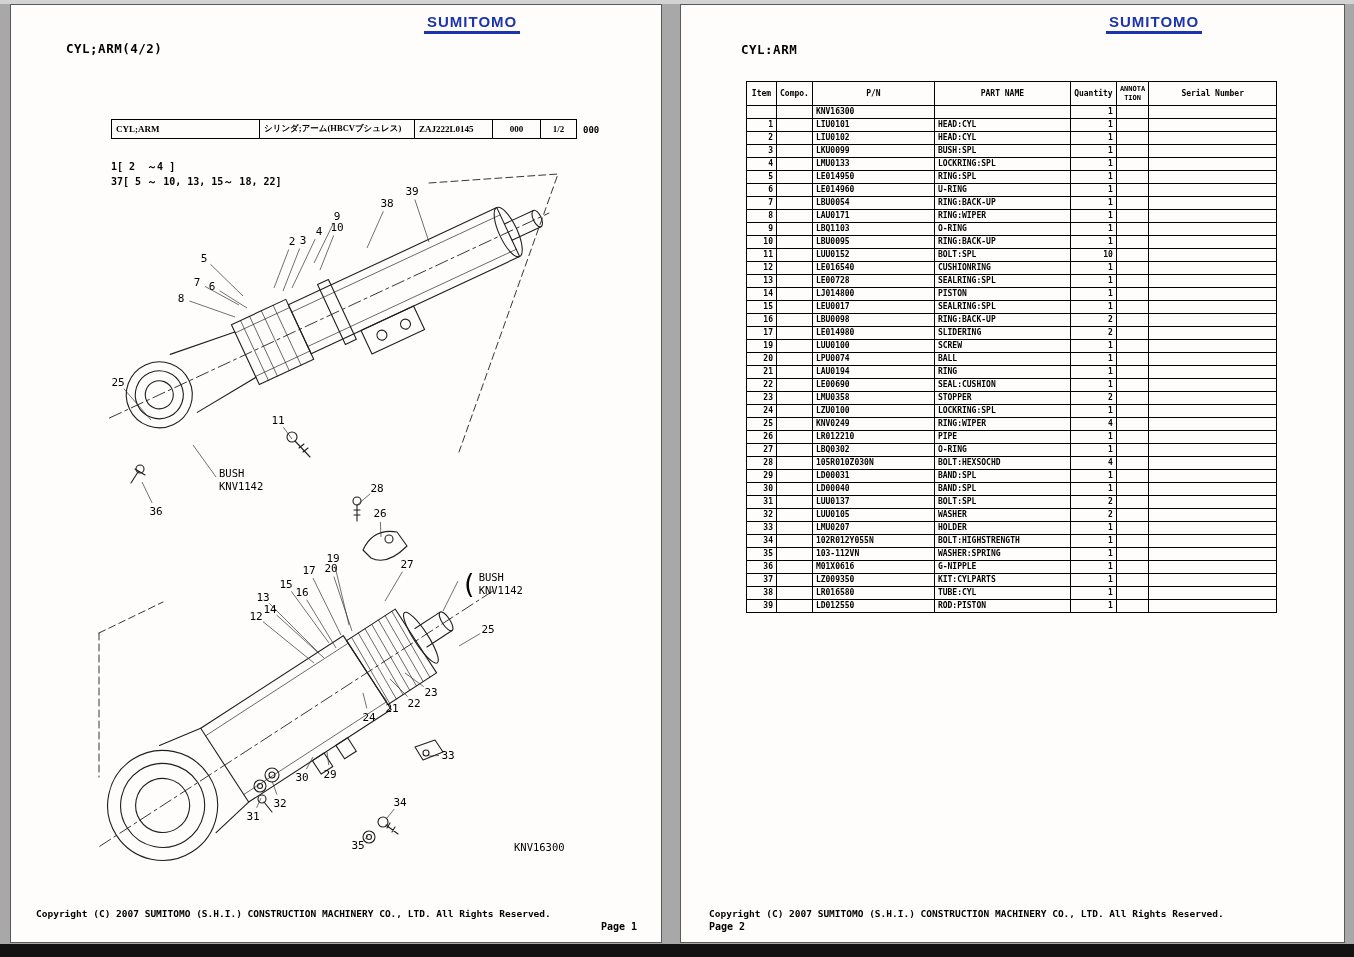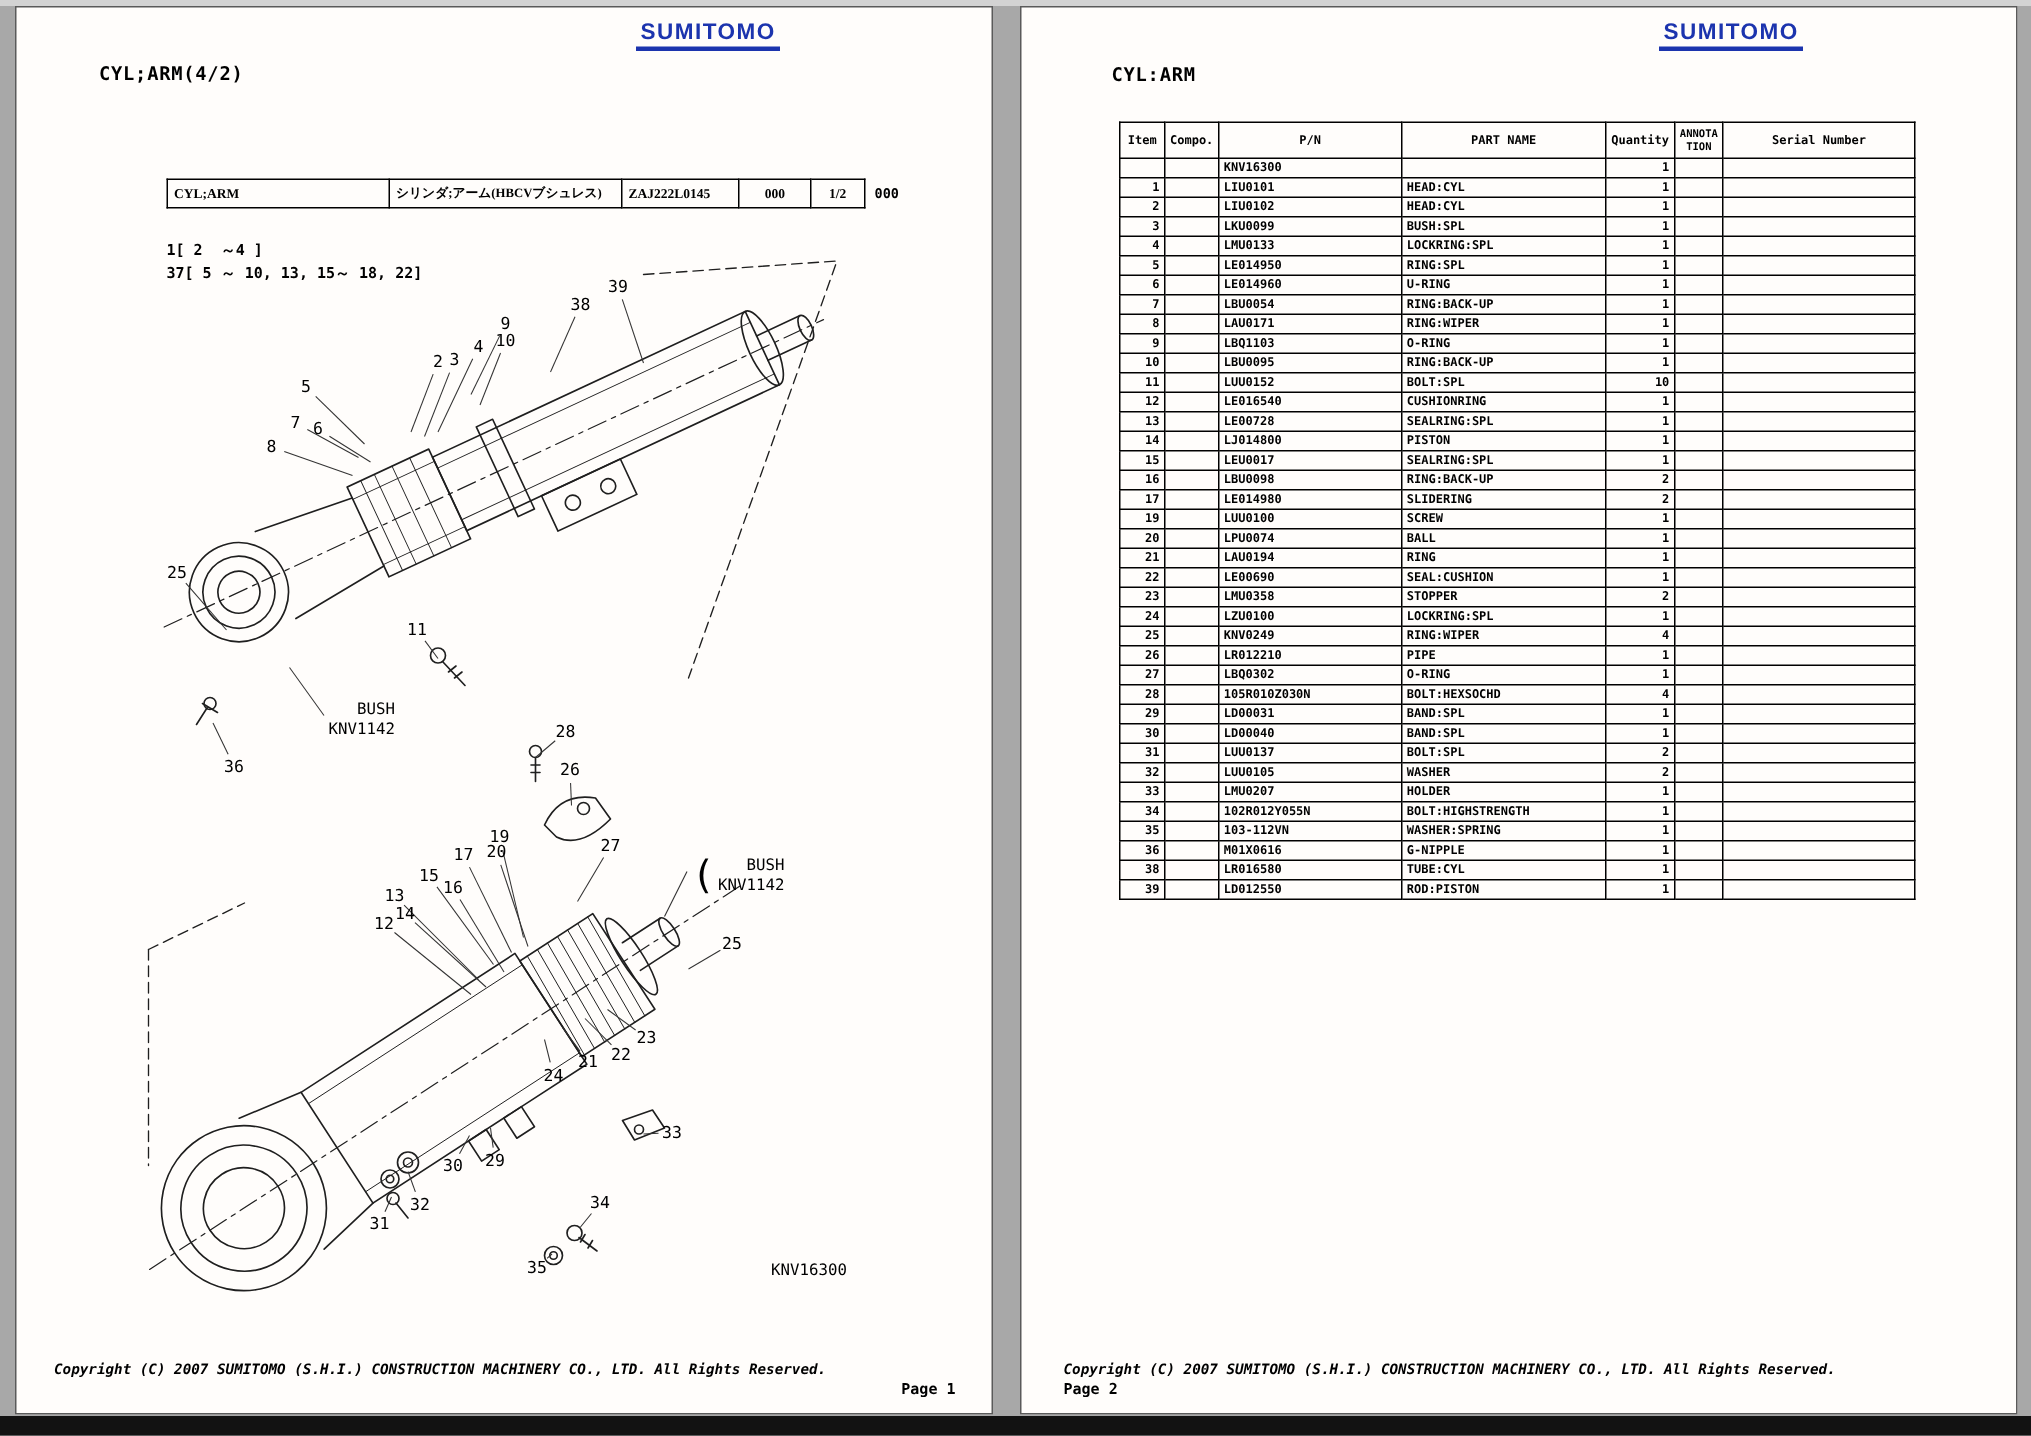--- a/index.html
+++ b/index.html
@@ -50,21 +50,21 @@
   .c-line { stroke-width:.8; stroke-dasharray:13 4 3 4; }
   .dash   { stroke-width:.9; stroke-dasharray:7 4; }
   #leaders line { stroke:#333; stroke-width:.7; }
 
   .callout-layer { position:absolute; left:0; top:0; width:652px; height:939px; pointer-events:none; }
   .callout {
     position:absolute; transform:translate(-50%,-50%);
     font-size:11px; font-weight:normal; line-height:1; white-space:nowrap;
   }
   .diagram-annotation { position:absolute; display:flex; align-items:center; gap:2px; font-size:10.5px; }
-  .diagram-annotation .ann-text { white-space:pre; line-height:1.2;text-align:right; }
+  .diagram-annotation .ann-text { white-space:pre; line-height:1.2; }
   .diagram-annotation .brace { font-size:26px; font-weight:300; line-height:1; }
   .diagram-caption { position:absolute; font-size:10.5px; white-space:nowrap; }
 
   
   .parts-table {
     position:absolute; left:65px; top:76px;
     border-collapse:collapse; table-layout:fixed;
     font-size:8px; font-weight:bold; color:#000;
   }
   .parts-table th, .parts-table td {
@@ -78,21 +78,21 @@
   col.c-pn     { width:122px; }
   col.c-name   { width:136px; }
   col.c-qty    { width:46px; }
   col.c-annot  { width:32px; }
   col.c-serial { width:128px; }
   .parts-table td.c-item { text-align:right; }
   .parts-table td.c-pn,
   .parts-table td.c-name { text-align:left; }
   .parts-table td.c-qty  { text-align:right; }
 
-  .copyright { position:absolute; font-size:9.5px; font-weight:bold; white-space:nowrap;font-style:italic; }
+  .copyright { position:absolute; font-size:9.5px; font-weight:bold; white-space:nowrap; }
   .page-left  .copyright { left:25px; top:903px; }
   .page-right .copyright { left:28px; top:903px; }
   .pageno { position:absolute; font-size:10px; font-weight:bold; }
   .pageno-left  { right:24px; top:916px; }
   .pageno-right { left:28px;  top:916px; }
 </style>
 </head>
 <body>
 
 <div class="viewer">
@@ -624,20 +624,29 @@
           <tr>
             <td class="c-item">36</td>
             <td class="c-compo"></td>
             <td class="c-pn">M01X0616</td>
             <td class="c-name">G-NIPPLE</td>
             <td class="c-qty">1</td>
             <td class="c-annot"></td>
             <td class="c-serial"></td>
           </tr>
           <tr>
+            <td class="c-item">37</td>
+            <td class="c-compo"></td>
+            <td class="c-pn">LZ009350</td>
+            <td class="c-name">KIT:CYLPARTS</td>
+            <td class="c-qty">1</td>
+            <td class="c-annot"></td>
+            <td class="c-serial"></td>
+          </tr>
+          <tr>
             <td class="c-item">38</td>
             <td class="c-compo"></td>
             <td class="c-pn">LR016580</td>
             <td class="c-name">TUBE:CYL</td>
             <td class="c-qty">1</td>
             <td class="c-annot"></td>
             <td class="c-serial"></td>
           </tr>
           <tr>
             <td class="c-item">39</td>

